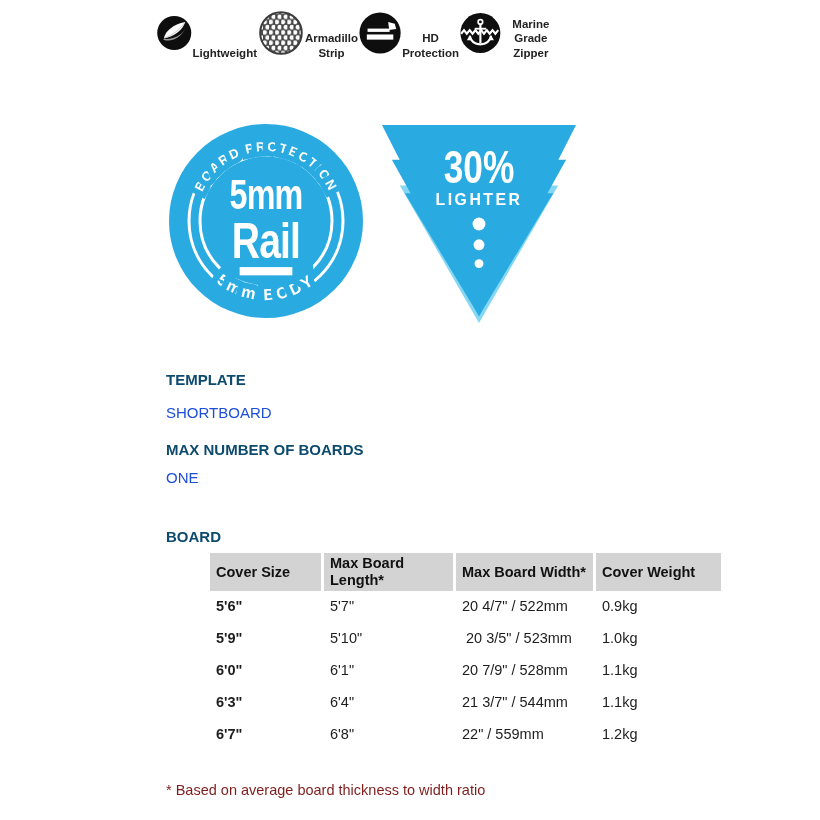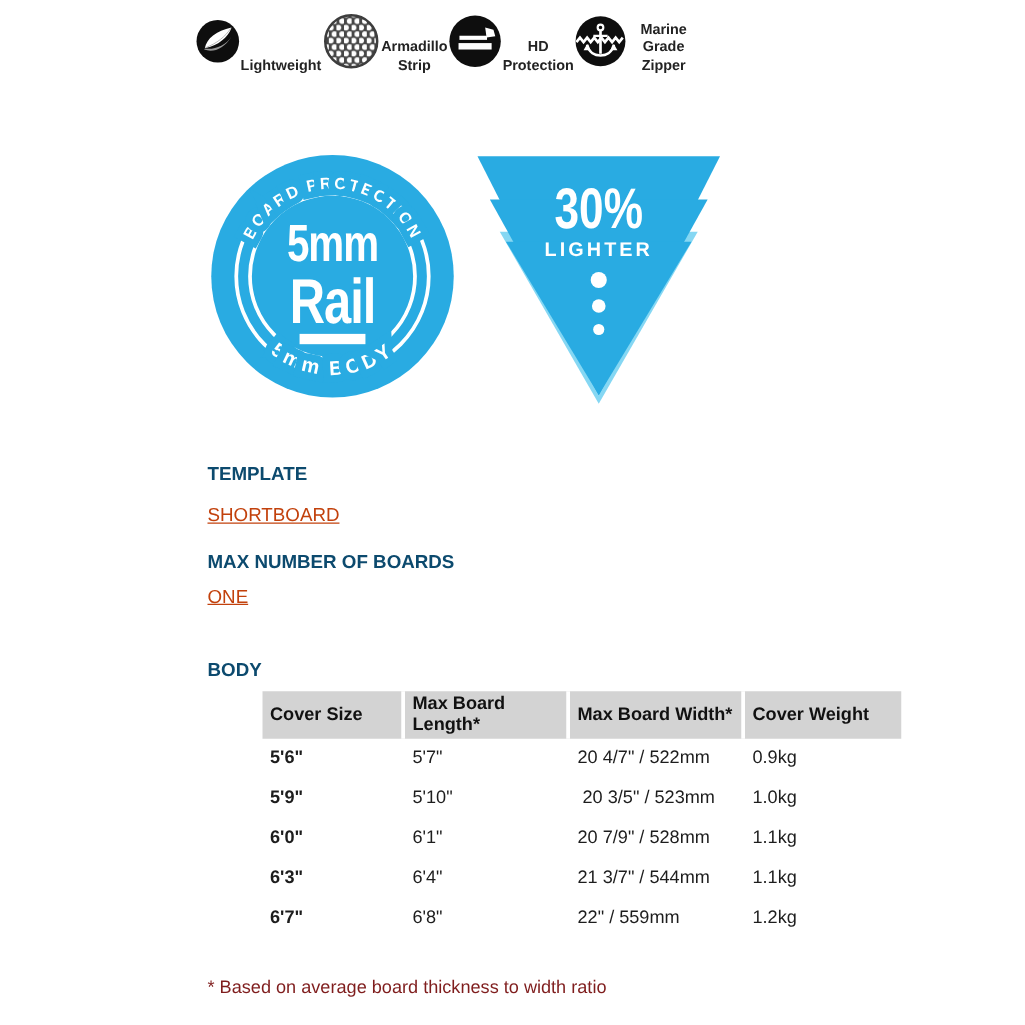--- a/index.html
+++ b/index.html
@@ -20,21 +20,21 @@
     margin-top:6px;font-size:11.5px;font-weight:bold;color:#232323;
     text-align:center;line-height:1.25;white-space:pre-line;
   }
 
   
   .badge-circle{position:absolute;left:166px;top:121px;}
   .badge-triangle{position:absolute;left:380px;top:122px;}
 
   
   .section-label{position:absolute;left:166px;font-size:15px;font-weight:bold;color:#0c4a6e;}
-  .section-value{position:absolute;left:166px;font-size:15px;color:#c2410c;text-decoration:underline;}
+  .section-value{position:absolute;left:166px;font-size:15px;color:#1d4ed8;}
   .lbl-template{top:371px;}
   .val-template{top:404px;}
   .lbl-maxboards{top:441px;}
   .val-maxboards{top:469px;}
   .lbl-specs{top:528px;}
 
   
   .specs-table-wrap{position:absolute;left:165px;top:553px;margin-left:45px;}
   table.specs{border-collapse:separate;border-spacing:0;table-layout:fixed;width:511px;}
   table.specs th{
@@ -144,21 +144,21 @@
     <circle cx="100" cy="124" r="5.5" fill="#ffffff"></circle>
     <circle cx="100" cy="143" r="4.5" fill="#ffffff"></circle>
   </svg>
 
   <div class="section-label lbl-template">TEMPLATE</div>
   <div class="section-value val-template">SHORTBOARD</div>
 
   <div class="section-label lbl-maxboards">MAX NUMBER OF BOARDS</div>
   <div class="section-value val-maxboards">ONE</div>
 
-  <div class="section-label lbl-specs">BODY</div>
+  <div class="section-label lbl-specs">BOARD</div>
 
   <div class="specs-table-wrap">
     <table class="specs">
       <colgroup>
         <col style="width:114px">
           <col style="width:132px">
           <col style="width:140px">
           <col style="width:125px">
       </colgroup>
       <thead>

